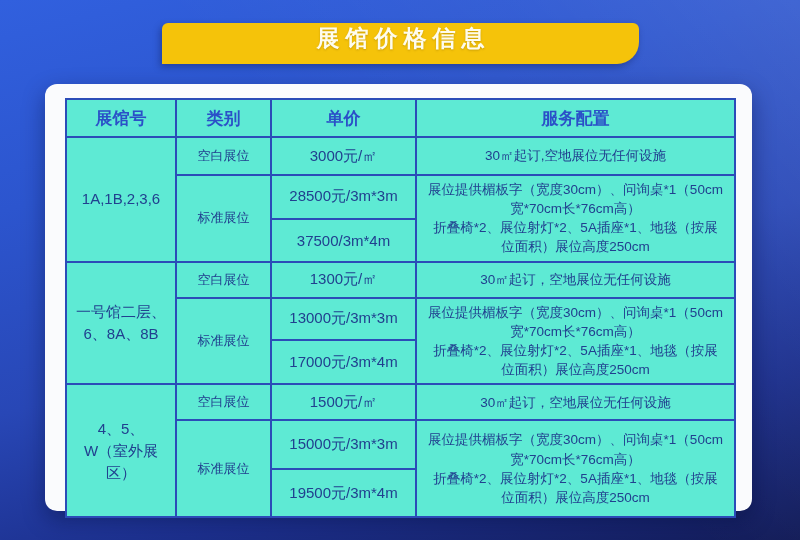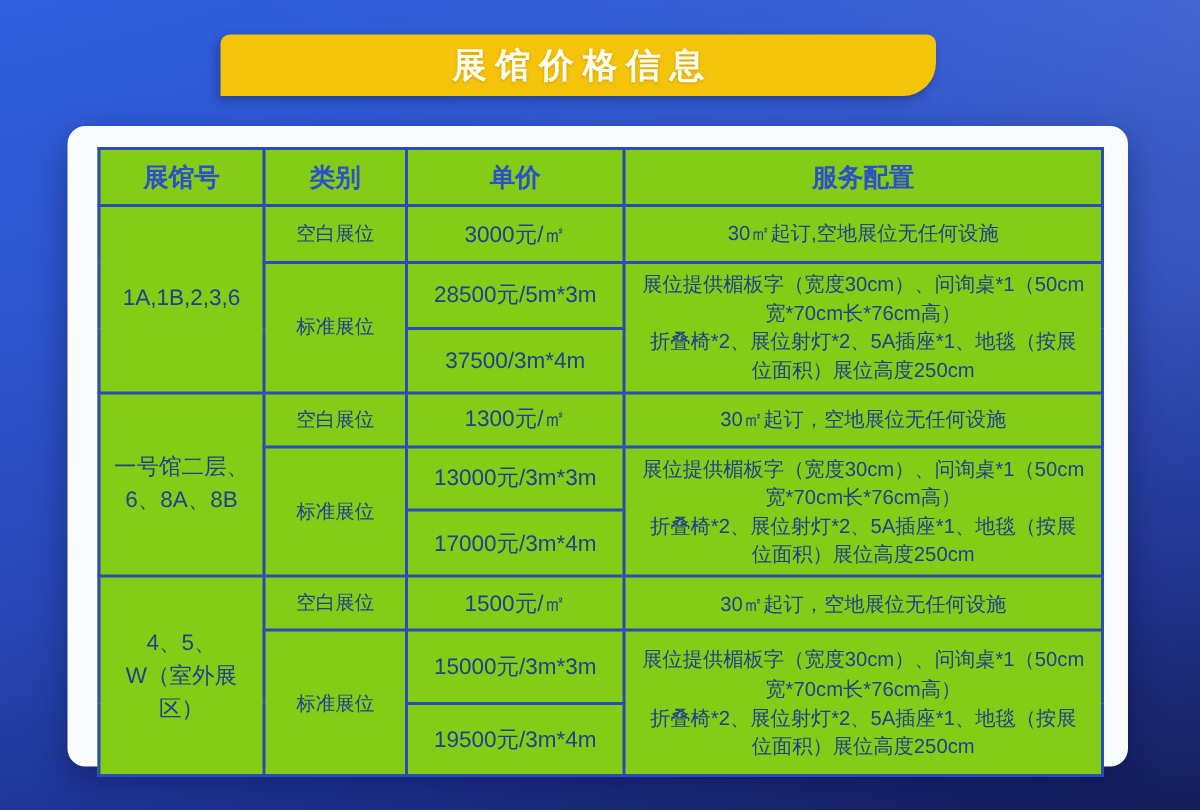--- a/index.html
+++ b/index.html
@@ -14,29 +14,28 @@
   body::before {
     content: "";
     position: absolute;
     inset: 0;
     background: linear-gradient(225deg, rgba(255,255,255,0.10) 0%, rgba(255,255,255,0.04) 22%, rgba(255,255,255,0) 48%);
     pointer-events: none;
   }
 
   .banner {
     position: absolute;
-    left: 147px;
+    left: 162px;
     top: 23px;
     width: 477px;
     height: 41px;
     background: #F5C30A;
     border-radius: 6px 6px 22px 0;
     box-shadow: -2px 3px 7px rgba(10, 18, 60, 0.35);
     display: flex;
-    align-items: center;
     justify-content: center;
   }
   .banner .title {
     color: #FEFCEE;
     font-size: 23px;
     font-weight: bold;
     letter-spacing: 6px;
     text-indent: 6px;
     text-shadow: 0 1px 2px rgba(120, 90, 0, 0.35);
     white-space: nowrap;
@@ -53,21 +52,21 @@
     box-shadow: 0 8px 22px rgba(5, 10, 50, 0.4);
   }
 
   table.price-table {
     position: absolute;
     left: 20px;
     top: 14px;
     width: 669px;
     border-collapse: collapse;
     table-layout: fixed;
-    background: #84cc16;
+    background: #5eead4;
   }
   .price-table th,
   .price-table td {
     border: 2px solid #2B4CB8;
     text-align: center;
     vertical-align: middle;
     padding: 2px 4px;
   }
   .price-table th {
     color: #2B50C8;
@@ -110,21 +109,21 @@
     <tbody>
 
       <tr style="height:38px">
         <td class="hall" rowspan="3">1A,1B,2,3,6</td>
         <td class="cat">空白展位</td>
         <td class="price">3000元/㎡</td>
         <td class="svc">30㎡起订,空地展位无任何设施</td>
       </tr>
       <tr style="height:40px">
         <td class="cat" rowspan="2">标准展位</td>
-        <td class="price">28500元/5m*3m</td>
+        <td class="price">28500元/3m*3m</td>
         <td class="svc" rowspan="2">展位提供楣板字（宽度30cm）、问询桌*1（50cm
 宽*70cm长*76cm高）
 折叠椅*2、展位射灯*2、5A插座*1、地毯（按展
 位面积）展位高度250cm</td>
       </tr>
       <tr style="height:39px">
         <td class="price">37500/3m*4m</td>
       </tr>
 
       <tr style="height:36px">

